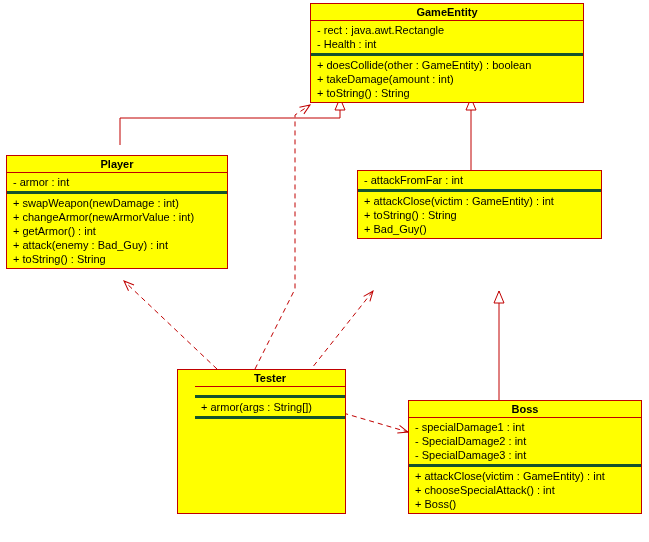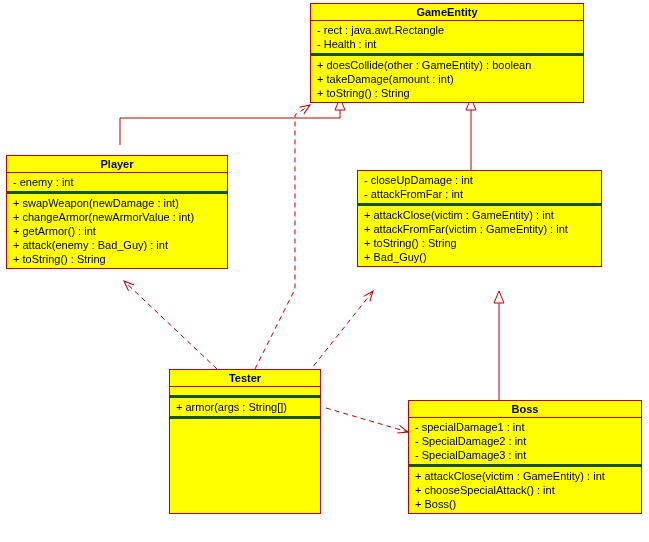--- a/index.html
+++ b/index.html
@@ -47,45 +47,43 @@
   <div class="sect">
     <div class="row">+ doesCollide(other : GameEntity) : boolean</div>
     <div class="row">+ takeDamage(amount : int)</div>
     <div class="row">+ toString() : String</div>
   </div>
 </div>
 
 <div class="cls" style="left:6px; top:145px; width:220px;margin-top:10px;">
   <div class="head">Player</div>
   <div class="sect">
-    <div class="row">- enemy : int</div>
+    <div class="row">- armor : int</div>
   </div>
   <div class="sect">
     <div class="row">+ swapWeapon(newDamage : int)</div>
     <div class="row">+ changeArmor(newArmorValue : int)</div>
     <div class="row">+ getArmor() : int</div>
     <div class="row">+ attack(enemy : Bad_Guy) : int</div>
     <div class="row">+ toString() : String</div>
   </div>
 </div>
 
 <div class="cls" style="left:357px; top:170px; width:243px;">
   <div class="sect">
-    <div class="row">- closeUpDamage : int</div>
     <div class="row">- attackFromFar : int</div>
   </div>
   <div class="sect">
     <div class="row">+ attackClose(victim : GameEntity) : int</div>
-    <div class="row">+ attackFromFar(victim : GameEntity) : int</div>
     <div class="row">+ toString() : String</div>
     <div class="row">+ Bad_Guy()</div>
   </div>
 </div>
 
-<div class="cls" style="left:169px; top:369px; width:150px;">
+<div class="cls" style="left:177px; top:369px; width:150px;padding-left:17px;">
   <div class="head">Tester</div>
   <div class="sect" style="min-height:4px;"></div>
   <div class="sect">
     <div class="row">+ armor(args : String[])</div>
   </div>
   <div class="sect" style="min-height:90px; border-bottom:none;"></div>
 </div>
 
 <div class="cls" style="left:408px; top:400px; width:232px;">
   <div class="head">Boss</div>

